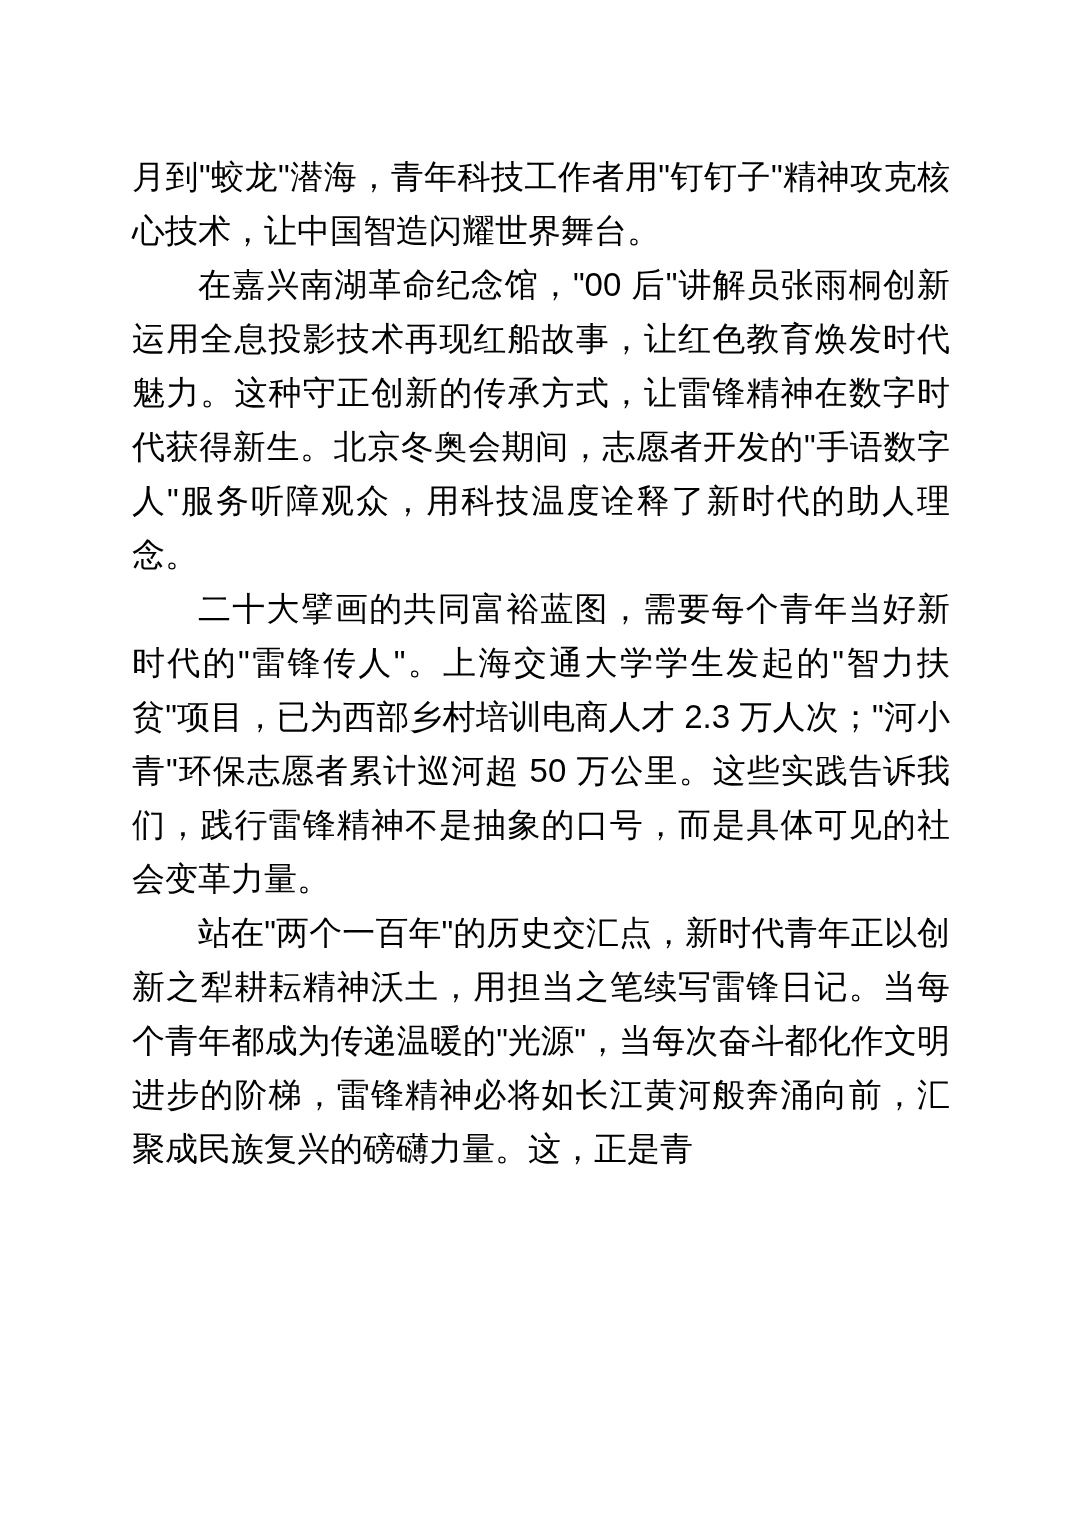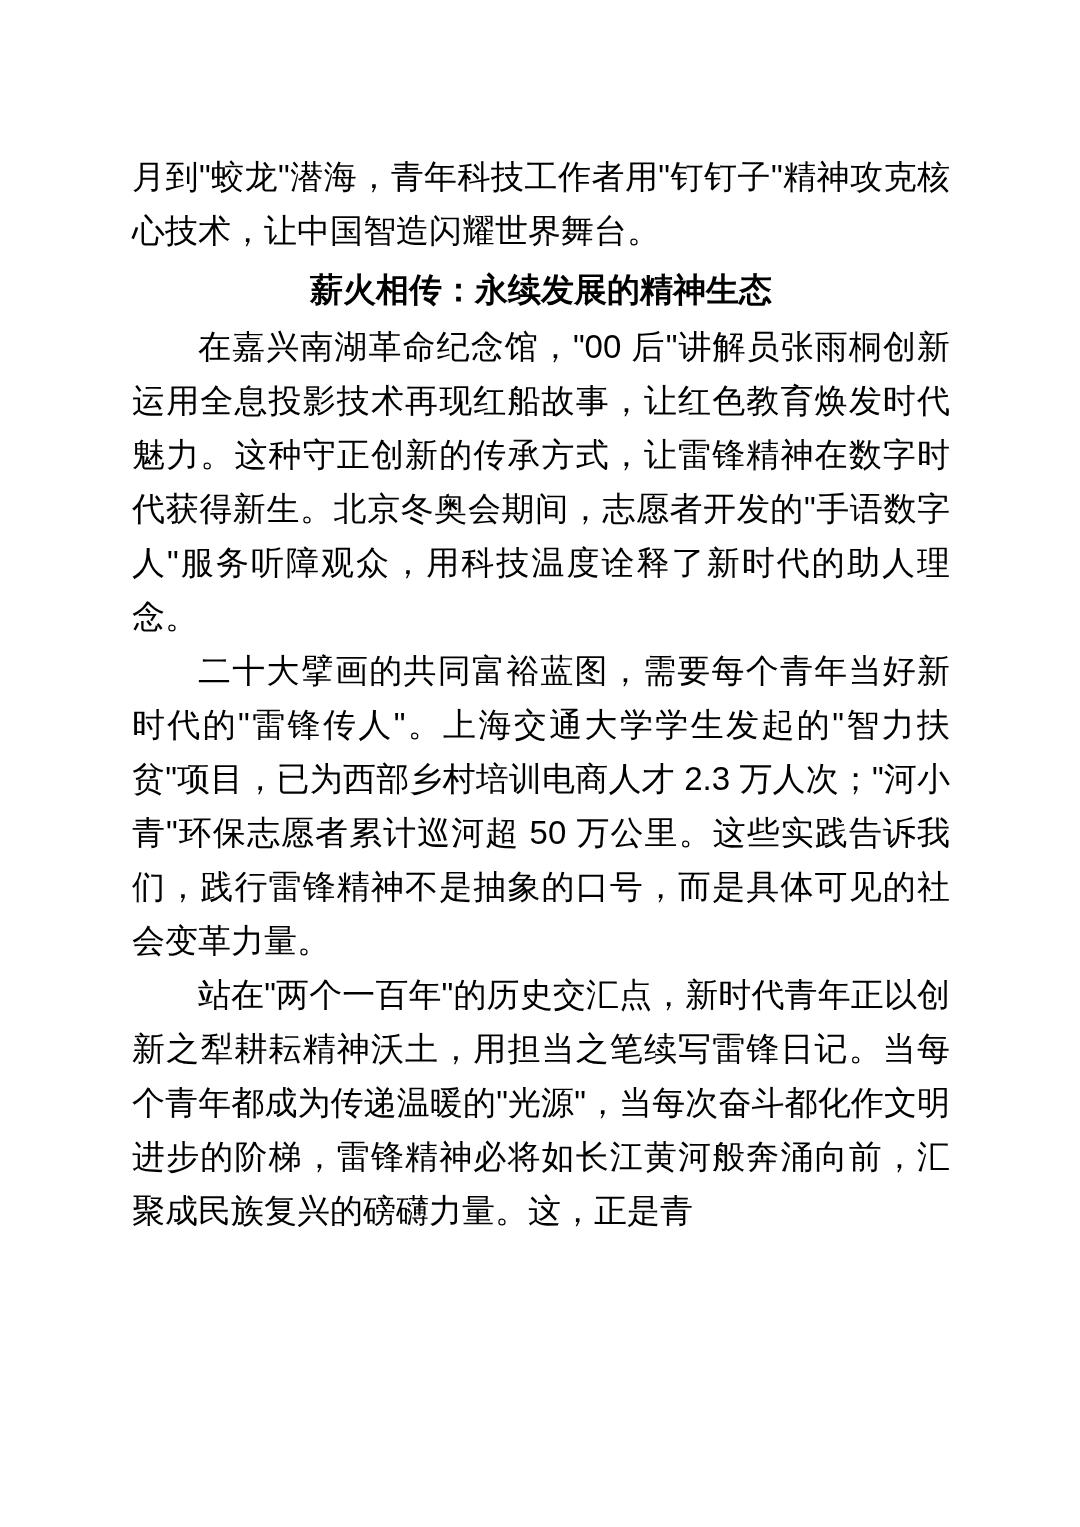--- a/index.html
+++ b/index.html
@@ -41,20 +41,19 @@
     text-indent: 0;
   }
 </style>
 </head>
 <body>
 
 <div class="page">
   <p class="para">月到"蛟龙"潜海，青年科技工作者用"钉钉子"精神攻克核心技术，让中国智造闪耀世界舞台。</p>
 
 
-  <h2 class="section-heading">薪火相传：永续发展的精神生态</h2>
 
   <p class="para indent">在嘉兴南湖革命纪念馆，"00 后"讲解员张雨桐创新运用全息投影技术再现红船故事，让红色教育焕发时代魅力。这种守正创新的传承方式，让雷锋精神在数字时代获得新生。北京冬奥会期间，志愿者开发的"手语数字人"服务听障观众，用科技温度诠释了新时代的助人理念。</p>
 
   <p class="para indent">二十大擘画的共同富裕蓝图，需要每个青年当好新时代的"雷锋传人"。上海交通大学学生发起的"智力扶贫"项目，已为西部乡村培训电商人才 2.3 万人次；"河小青"环保志愿者累计巡河超 50 万公里。这些实践告诉我们，践行雷锋精神不是抽象的口号，而是具体可见的社会变革力量。</p>
 
   <p class="para indent">站在"两个一百年"的历史交汇点，新时代青年正以创新之犁耕耘精神沃土，用担当之笔续写雷锋日记。当每个青年都成为传递温暖的"光源"，当每次奋斗都化作文明进步的阶梯，雷锋精神必将如长江黄河般奔涌向前，汇聚成民族复兴的磅礴力量。这，正是青</p>
 </div>
 
 </body></html>

